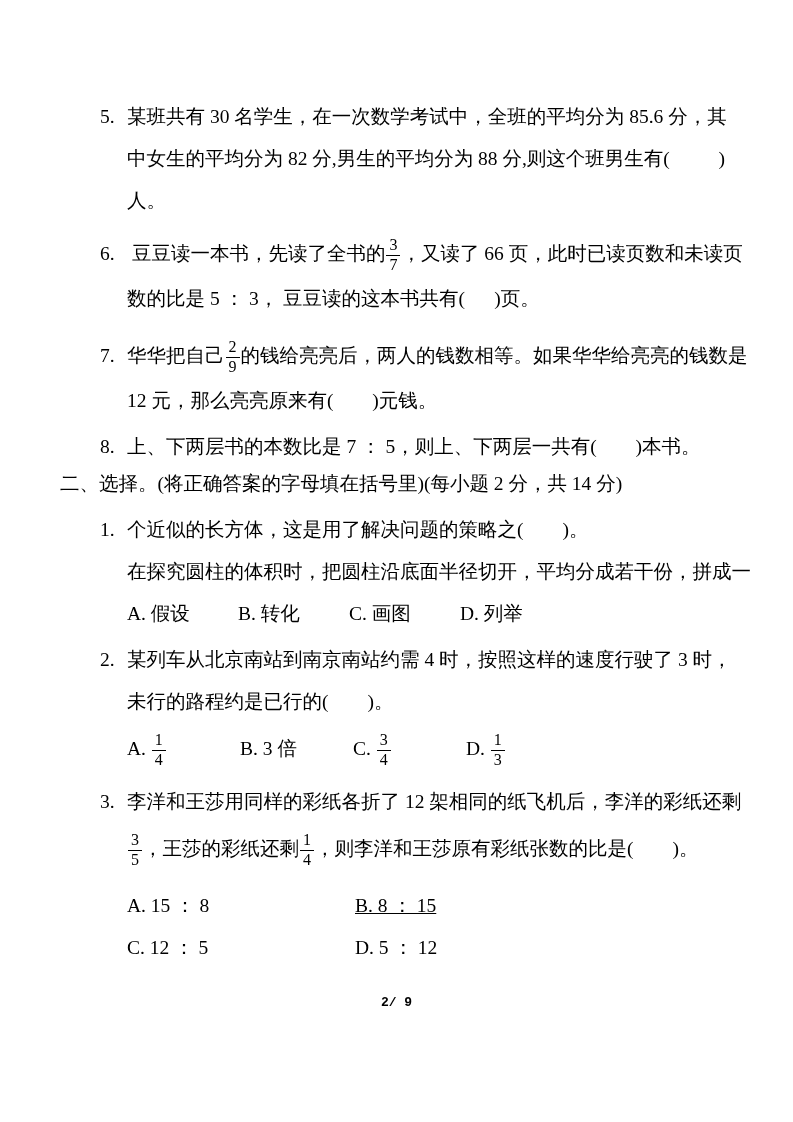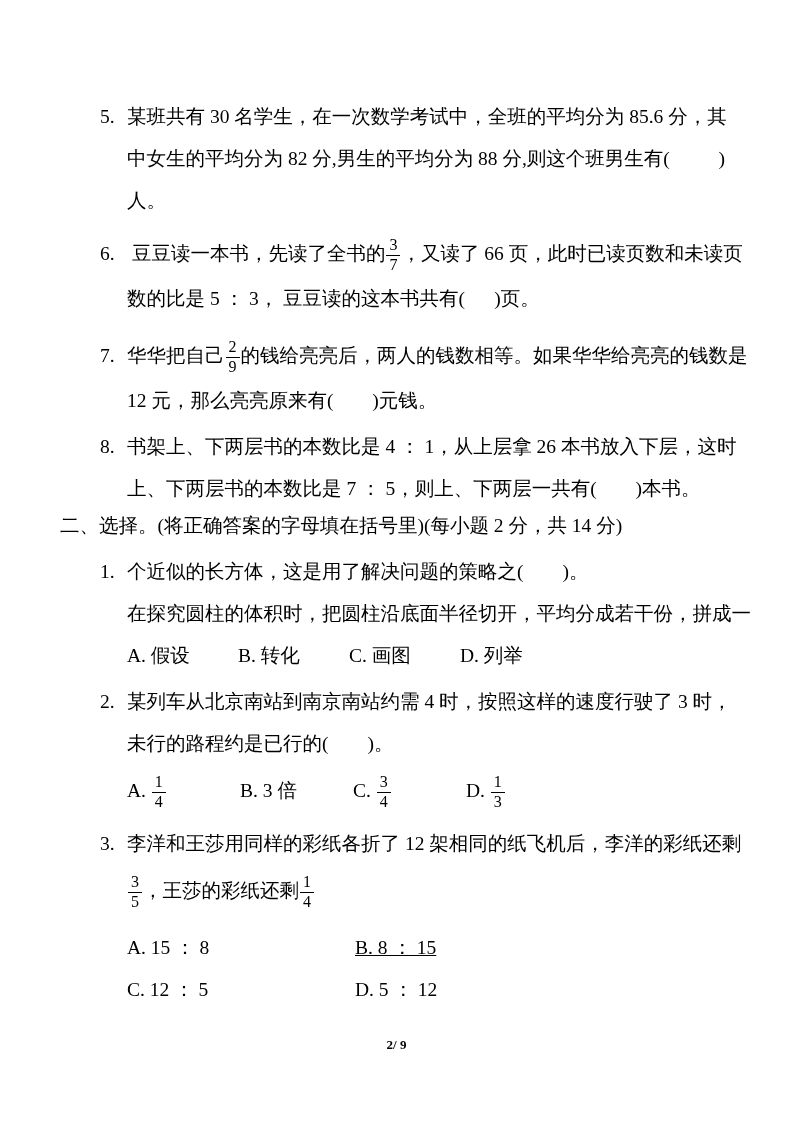--- a/index.html
+++ b/index.html
@@ -40,21 +40,21 @@
   .c3 { margin-top:6px; }
   .c3 .row1 { margin-top:10px;text-decoration:underline; }
 
   .opt111 { display:inline-block; width:111px; }
   .opt113 { display:inline-block; width:113px; }
   .opt228 { display:inline-block; width:228px; }
 
   .footer {
     margin-top:14px; height:40px; line-height:40px;
     text-align:center;
-    font-family:Liberation Serif, serif;
+    font-family:Liberation Mono, monospace;
     font-size:13px; font-weight:bold;
   }
 </style>
 </head>
 <body>
 
 <div class="page">
   <div class="content">
 
     <div class="q q5">
@@ -71,21 +71,20 @@
     </div>
 
     <div class="q q7 tallfirst">
       <span class="qnum">7.</span>
       <div class="line fline"><span>华华把自己</span><span class="frac"><span class="fn">2</span><span class="fd">9</span></span><span>的钱给亮亮后，两人的钱数相等。如果华华给亮亮的钱数是</span></div>
       <div class="line">12 元，那么亮亮原来有(        )元钱。</div>
     </div>
 
     <div class="q q8">
       <span class="qnum">8.</span>
-      <div class="line">书架上、下两层书的本数比是 4 ： 1，从上层拿 26 本书放入下层，这时</div>
       <div class="line">上、下两层书的本数比是 7 ： 5，则上、下两层一共有(        )本书。</div>
     </div>
 
     <div class="sec-header">二、选择。(将正确答案的字母填在括号里)(每小题 2 分，共 14 分)</div>
 
     <div class="q c1">
       <span class="qnum">1.</span>
       <div class="line">个近似的长方体，这是用了解决问题的策略之(        )。</div>
       <div class="line">在探究圆柱的体积时，把圆柱沿底面半径切开，平均分成若干份，拼成一</div>
       <div class="line"><span class="opt111">A. 假设</span><span class="opt111">B. 转化</span><span class="opt111">C. 画图</span><span>D. 列举</span></div>
@@ -94,21 +93,21 @@
     <div class="q c2">
       <span class="qnum">2.</span>
       <div class="line">某列车从北京南站到南京南站约需 4 时，按照这样的速度行驶了 3 时，</div>
       <div class="line">未行的路程约是已行的(        )。</div>
       <div class="line fline52"><span class="opt113"><span>A. </span><span class="frac"><span class="fn">1</span><span class="fd">4</span></span></span><span class="opt113">B. 3 倍</span><span class="opt113"><span>C. </span><span class="frac"><span class="fn">3</span><span class="fd">4</span></span></span><span><span>D. </span><span class="frac"><span class="fn">1</span><span class="fd">3</span></span></span></div>
     </div>
 
     <div class="q c3">
       <span class="qnum">3.</span>
       <div class="line">李洋和王莎用同样的彩纸各折了 12 架相同的纸飞机后，李洋的彩纸还剩</div>
-      <div class="line fline52"><span class="frac"><span class="fn">3</span><span class="fd">5</span></span><span>，王莎的彩纸还剩</span><span class="frac"><span class="fn">1</span><span class="fd">4</span></span></div>
+      <div class="line fline52"><span class="frac"><span class="fn">3</span><span class="fd">5</span></span><span>，王莎的彩纸还剩</span><span class="frac"><span class="fn">1</span><span class="fd">4</span></span><span>，则李洋和王莎原有彩纸张数的比是(        )。</span></div>
       <div class="line row1"><span class="opt228">A. 15 ： 8</span><span>B. 8 ： 15</span></div>
       <div class="line"><span class="opt228">C. 12 ： 5</span><span>D. 5 ： 12</span></div>
     </div>
 
     <div class="footer">2/ 9</div>
 
   </div>
 </div>
 
 </body></html>

